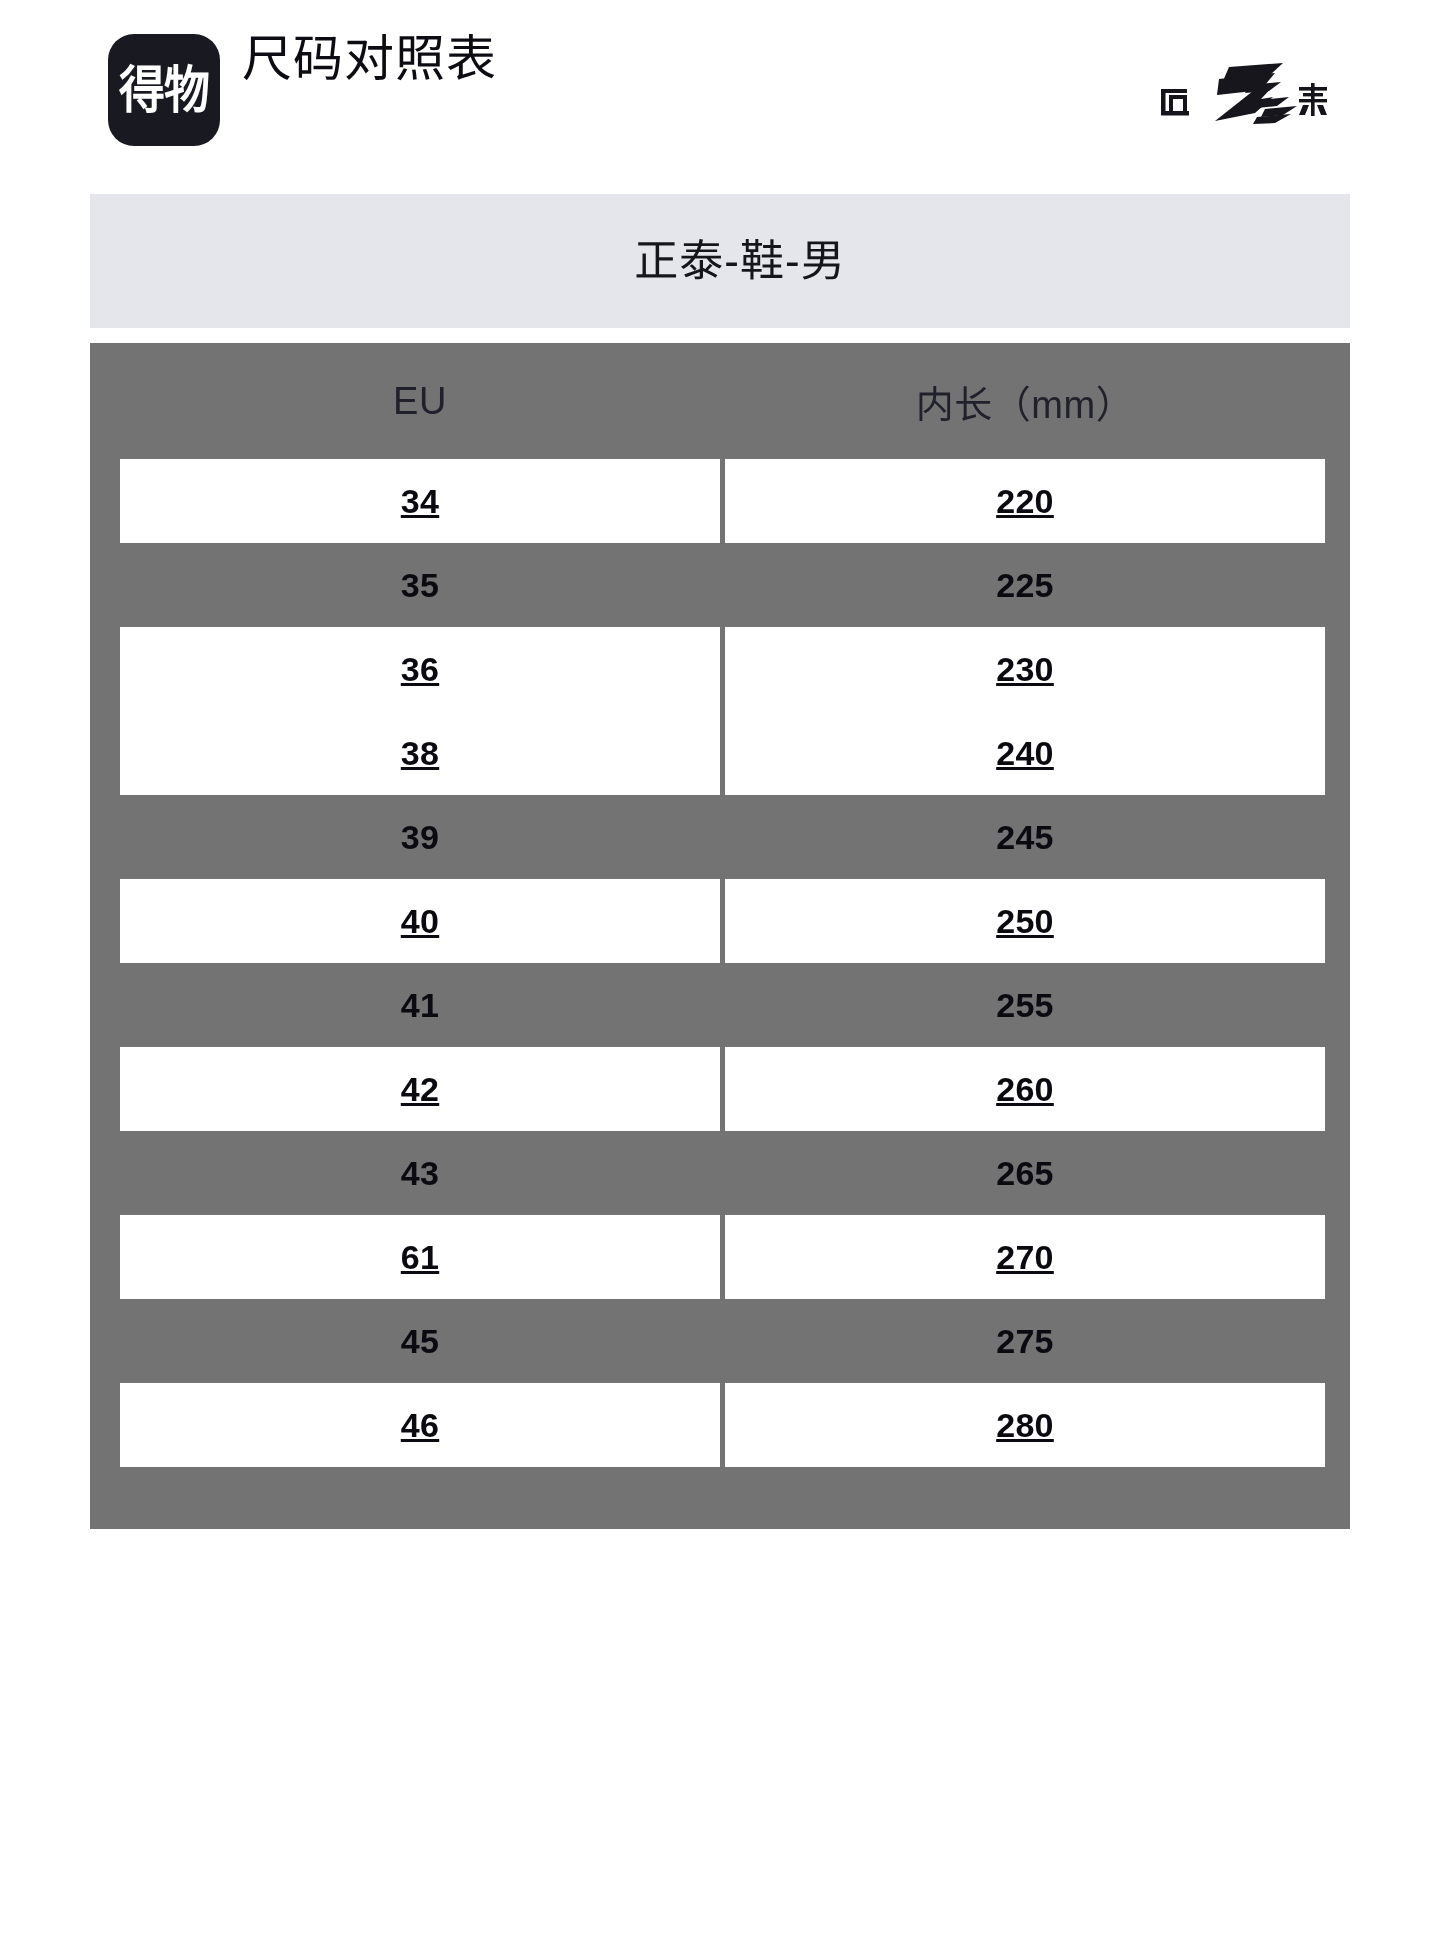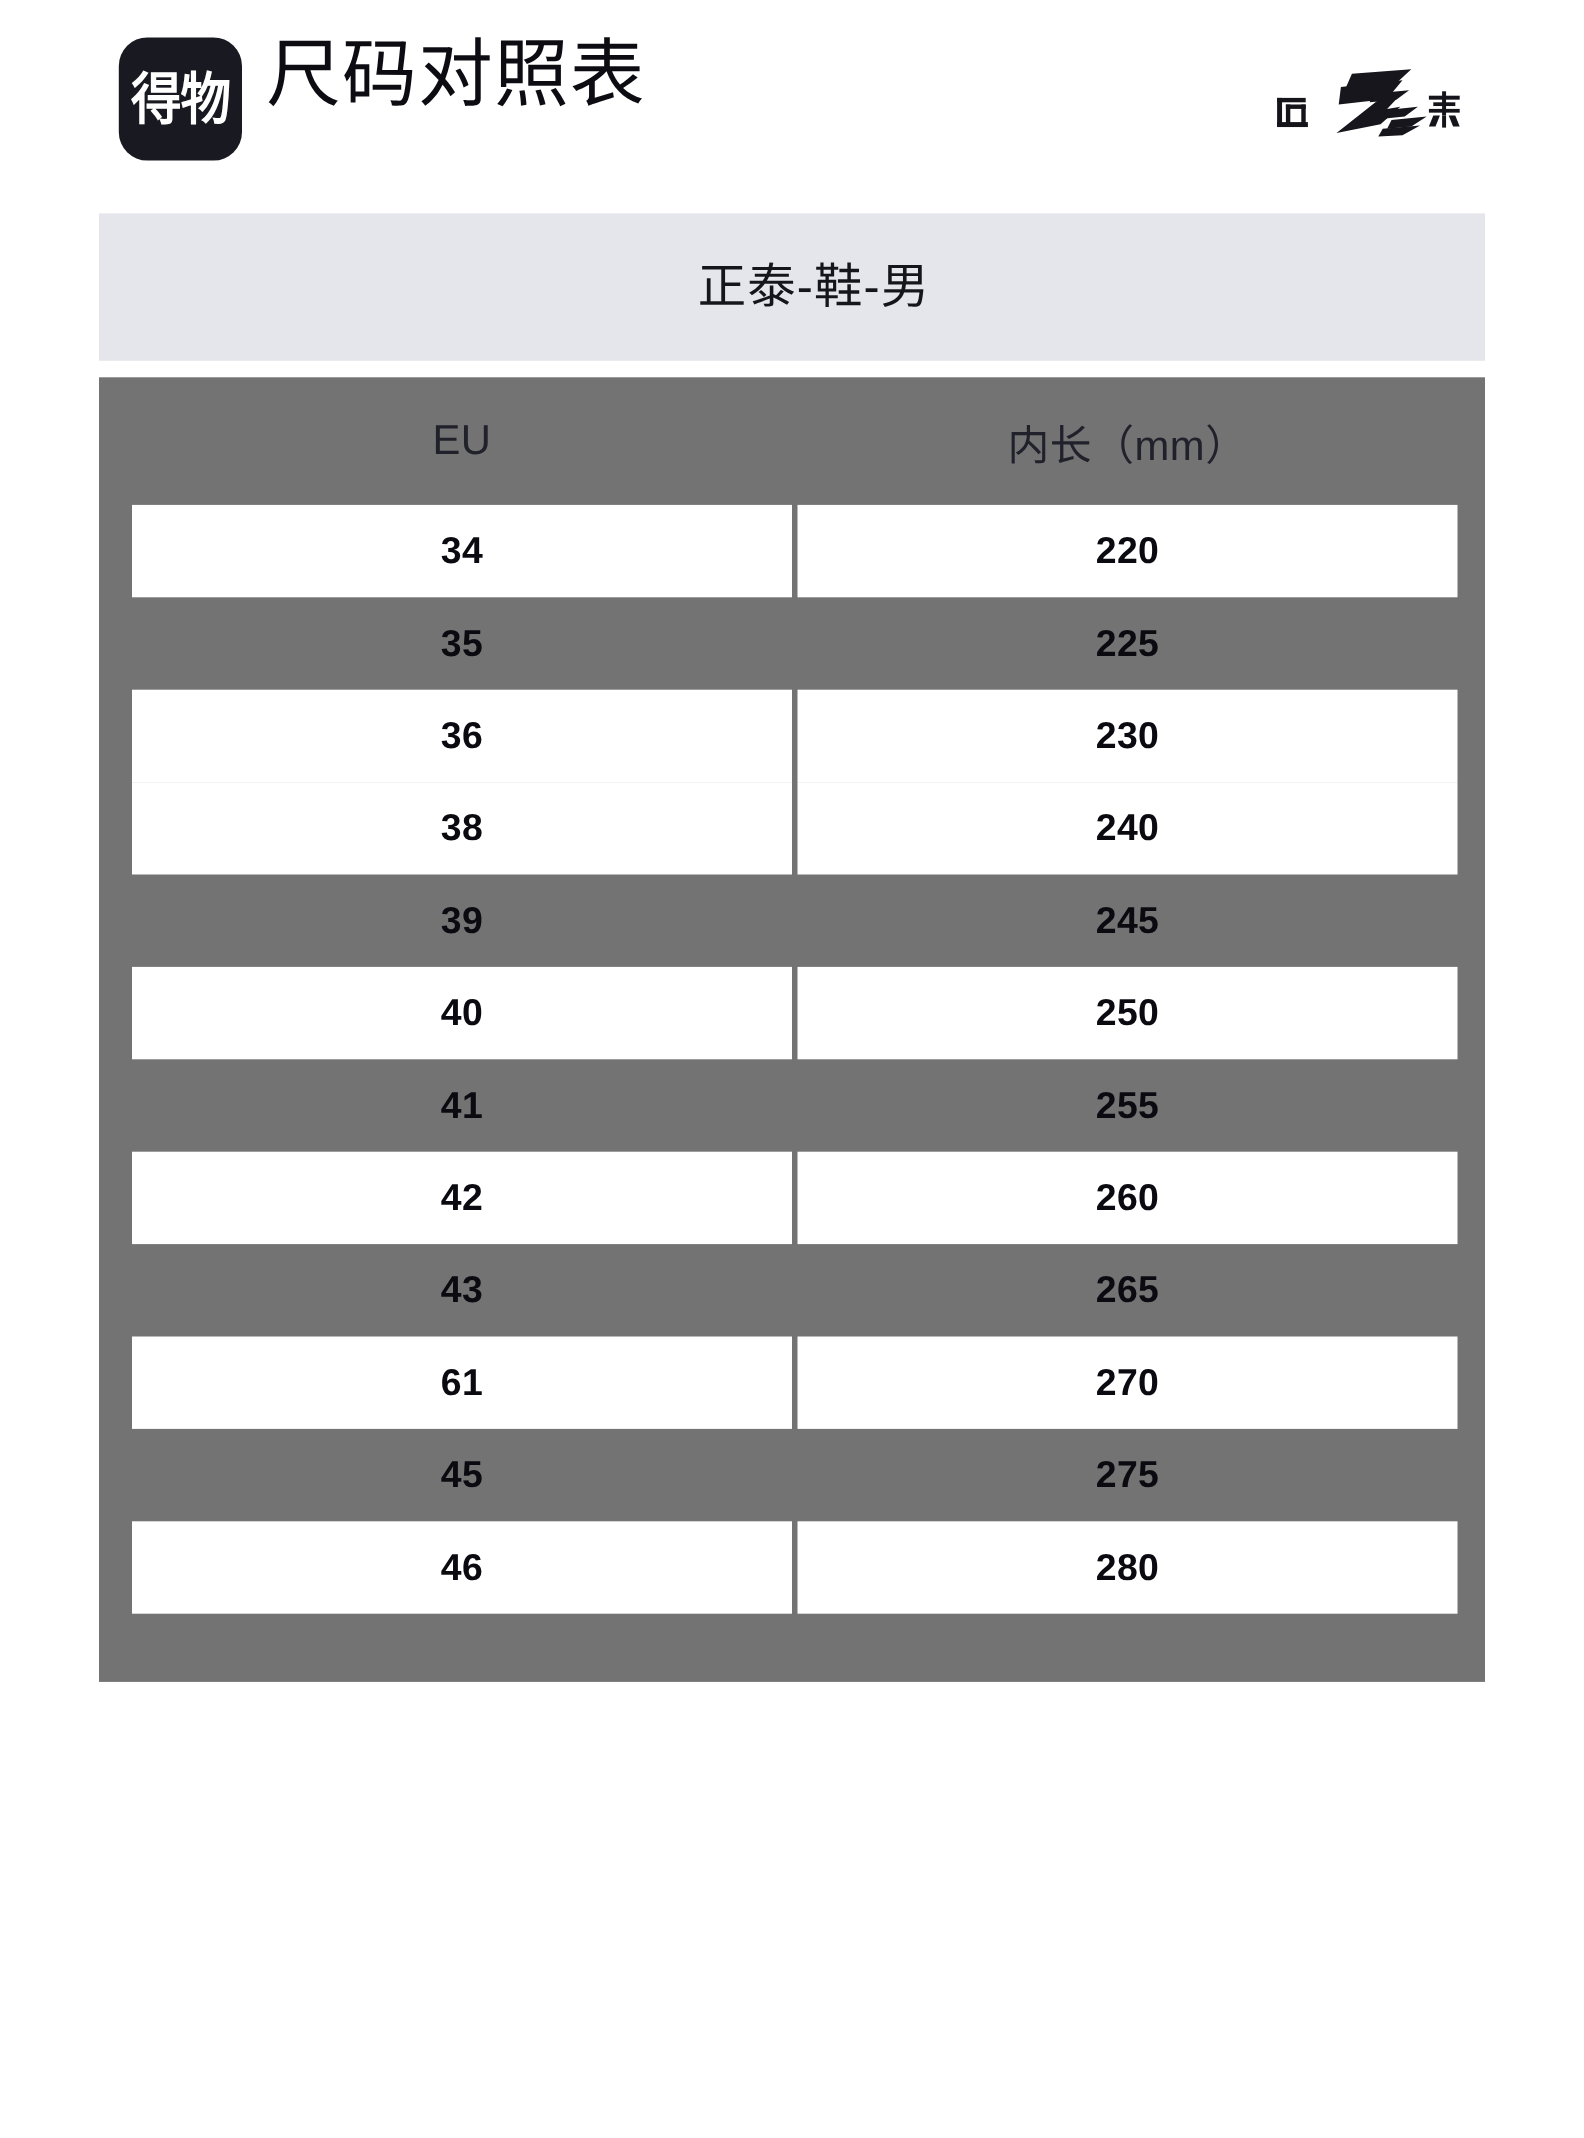--- a/index.html
+++ b/index.html
@@ -50,21 +50,21 @@
   .app-logo-text {
     color: #ffffff;
     font-size: 46px;
     font-weight: 700;
     letter-spacing: -1px;
     line-height: 1;
     font-family: "Liberation Sans", "DejaVu Sans", sans-serif;
     transform: scaleY(1.12);
   }
   .page-title {
-    font-size: 68px;
+    font-size: 50px;
     font-weight: 400;
     letter-spacing: 1px;
     line-height: 1;
     color: #0c0c12;
     white-space: nowrap;
   }
 
   .header-right {
     margin-left: auto;
     display: flex;
@@ -124,20 +124,21 @@
     align-items: center;
     justify-content: center;
     font-size: 34px;
     font-weight: 700;
     color: #0a0a10;
     letter-spacing: 0.3px;
     box-sizing: border-box;
   }
   .row.odd .cell {
     background: #ffffff;
+    text-decoration: underline;
   }
   .row.even .cell {
     background: transparent;
   }
 
   
   .cell.col-eu {
     width: 600px;
     margin-left: 30px;
   }

